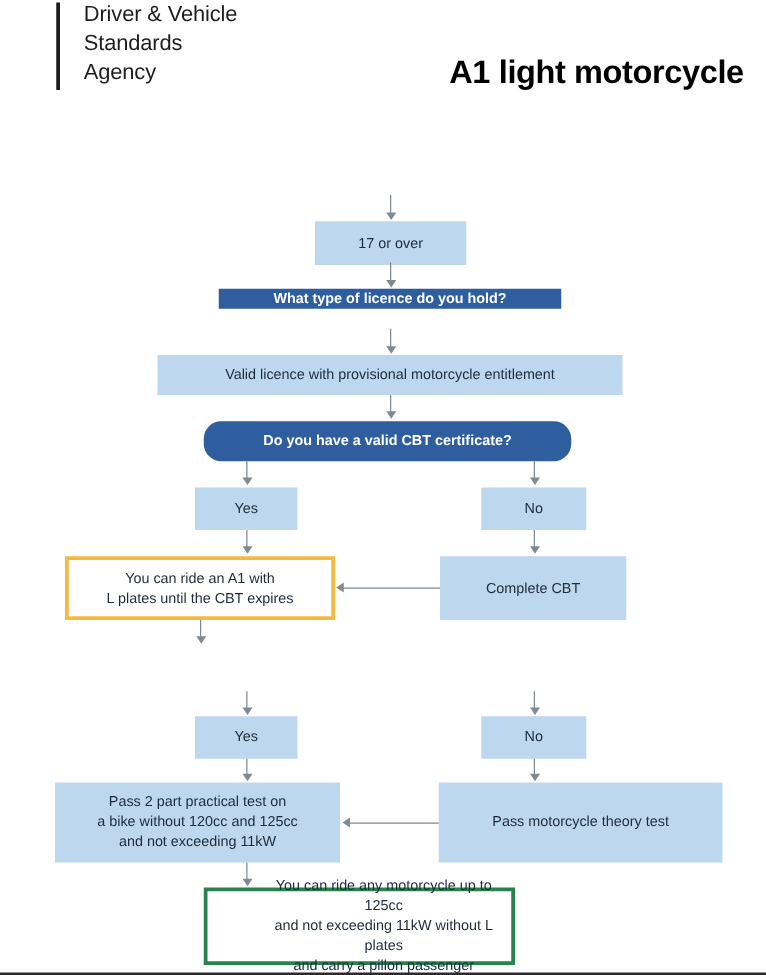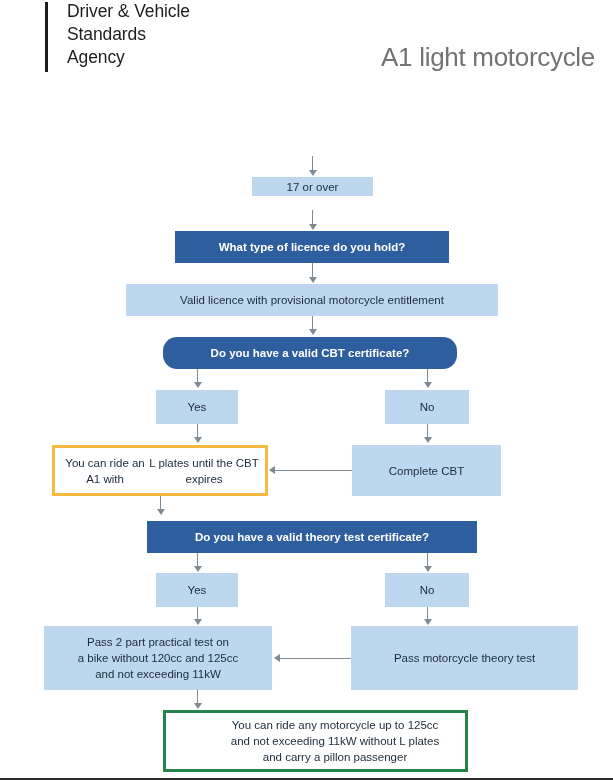--- a/index.html
+++ b/index.html
@@ -40,23 +40,23 @@
     letter-spacing: -0.1px;
     color: #1d1d1b;
     white-space: nowrap;
     margin-left: 12px;
   }
   .page-title {
     position: absolute;
     right: 18px;
     top: 42px;
     font-size: 26px;
-    font-weight: normal;
+    font-weight: bold;
     letter-spacing: -0.3px;
-    color: #737373;
+    color: #000000;
     white-space: nowrap;
   }
 
   
   .node {
     position: absolute;
     box-sizing: border-box;
     display: flex;
     align-items: center;
     justify-content: center;
@@ -133,26 +133,26 @@
       <div>Standards</div>
       <div>Agency</div>
     </div>
     <div class="page-title">A1 light motorcycle</div>
   </div>
 
 
   <div class="vline" style="left:312px; top:156px; height:17px;"></div>
   <div class="arrow-down" style="left:309px; top:170px;"></div>
 
-  <div class="node node-step" style="left:252px; top:177px; width:121px; height:19px;">17 or over</div>
+  <div class="node node-step" style="left:252px; top:177px; width:121px; height:35px;">17 or over</div>
 
   <div class="vline" style="left:312px; top:210px; height:17px;"></div>
   <div class="arrow-down" style="left:309px; top:224px;"></div>
 
-  <div class="node node-question" style="left:175px; top:231px; width:274px; height:32px;">What type of licence do you hold?</div>
+  <div class="node node-question" style="left:175px; top:231px; width:274px; height:16px;">What type of licence do you hold?</div>
 
   <div class="vline" style="left:312px; top:263px; height:17px;"></div>
   <div class="arrow-down" style="left:309px; top:277px;"></div>
 
   <div class="node node-step" style="left:126px; top:284px; width:372px; height:32px;">Valid licence with provisional motorcycle entitlement</div>
 
   <div class="vline" style="left:312px; top:316px; height:15px;"></div>
   <div class="arrow-down" style="left:309px; top:329px;"></div>
 
   <div class="node node-question" style="left:163px; top:337px; width:294px; height:32px;border-radius:14px;">Do you have a valid CBT certificate?</div>
@@ -165,34 +165,33 @@
 
   <div class="node node-step" style="left:156px; top:390px; width:82px; height:34px;">Yes</div>
   <div class="node node-step" style="left:385px; top:390px; width:84px; height:34px;">No</div>
 
   <div class="vline" style="left:197px; top:424px; height:15px;"></div>
   <div class="arrow-down" style="left:194px; top:437px;"></div>
 
   <div class="vline" style="left:427px; top:424px; height:15px;"></div>
   <div class="arrow-down" style="left:424px; top:437px;"></div>
 
-  <div class="node node-outcome-amber" style="left:52px; top:445px; width:216px; height:51px; flex-direction:row;">
+  <div class="node node-outcome-amber" style="left:52px; top:445px; width:216px; height:51px; flex-direction:column;">
     <span>You can ride an A1 with</span>
     <span>L plates until the CBT expires</span>
   </div>
 
   <div class="node node-step" style="left:352px; top:445px; width:149px; height:51px;">Complete CBT</div>
 
   <div class="hline" style="left:272px; top:470px; width:80px;"></div>
   <div class="arrow-left" style="left:269px; top:466px;"></div>
 
   <div class="vline" style="left:160px; top:496px; height:15px;"></div>
   <div class="arrow-down" style="left:157px; top:509px;"></div>
 
-  <div class="node node-question" style="left:147px; top:521px; width:330px; height:32px;">Do you have a valid theory test certificate?</div>
 
   <div class="vline" style="left:197px; top:553px; height:15px;"></div>
   <div class="arrow-down" style="left:194px; top:566px;"></div>
 
   <div class="vline" style="left:427px; top:553px; height:15px;"></div>
   <div class="arrow-down" style="left:424px; top:566px;"></div>
 
   <div class="node node-step" style="left:156px; top:573px; width:82px; height:34px;">Yes</div>
   <div class="node node-step" style="left:385px; top:573px; width:84px; height:34px;">No</div>
 
@@ -209,20 +208,20 @@
   </div>
 
   <div class="node node-step" style="left:351px; top:626px; width:227px; height:64px;">Pass motorcycle theory test</div>
 
   <div class="hline" style="left:278px; top:658px; width:73px;"></div>
   <div class="arrow-left" style="left:274px; top:654px;"></div>
 
   <div class="vline" style="left:197px; top:690px; height:14px;"></div>
   <div class="arrow-down" style="left:194px; top:703px;"></div>
 
-  <div class="node node-outcome-green" style="left:163px; top:710px; width:305px; height:62px; flex-direction:column;padding-left:45px;">
+  <div class="node node-outcome-green" style="left:163px; top:710px; width:249px; height:62px; flex-direction:column;padding-left:45px;">
     <span>You can ride any motorcycle up to 125cc</span>
     <span>and not exceeding 11kW without L plates</span>
     <span>and carry a pillon passenger</span>
   </div>
 
   <div class="page-rule"></div>
 </div>
 
 </body></html>

